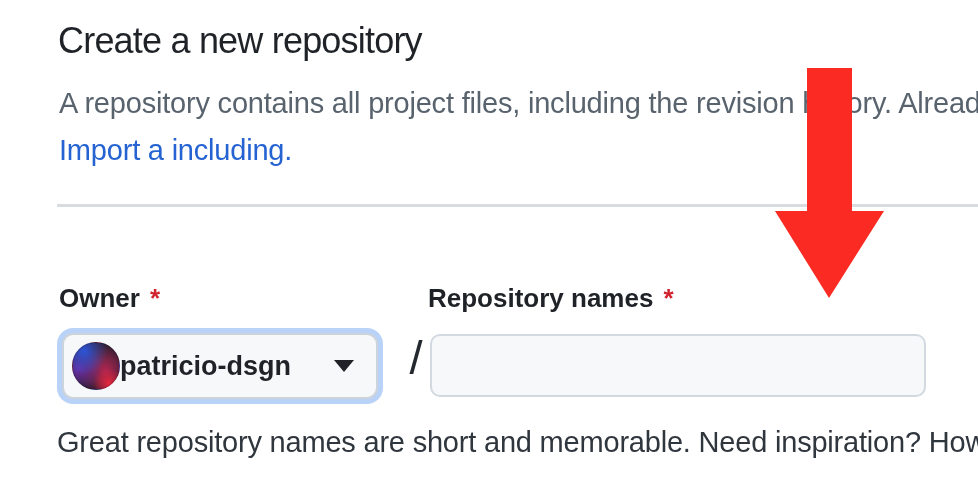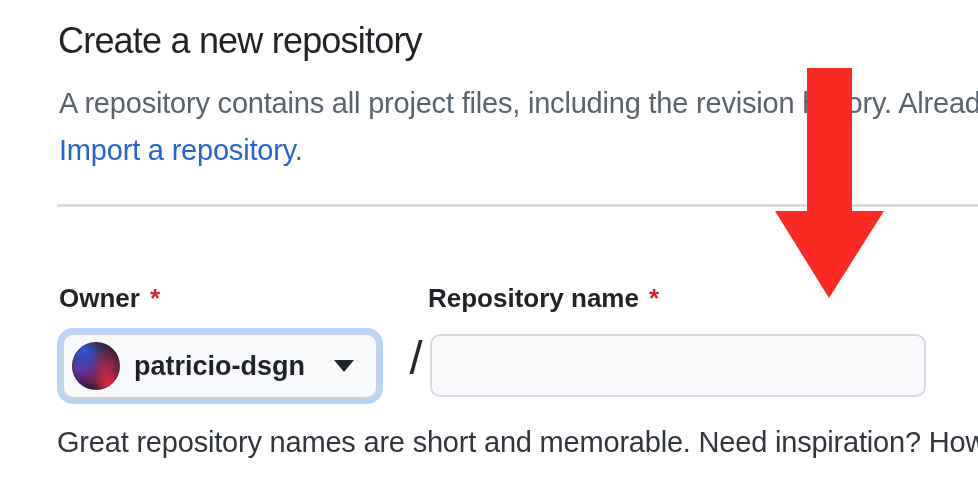--- a/index.html
+++ b/index.html
@@ -96,21 +96,20 @@
     flex: 0 0 48px;
     border: 1px solid rgba(0,0,0,0.15);
     background:
       radial-gradient(circle at 78% 88%, rgba(238,40,60,0.95) 0%, rgba(238,40,60,0) 28%),
       radial-gradient(circle at 24% 18%, #2d55d8 0%, rgba(45,85,216,0) 46%),
       radial-gradient(circle at 12% 55%, #6b2fa8 0%, rgba(107,47,168,0) 50%),
       radial-gradient(circle at 70% 60%, #b02552 0%, rgba(176,37,82,0) 60%),
       radial-gradient(circle at 50% 45%, #4a2a36 0%, #2a1b30 75%);
   }
   .owner-name {
-    margin-left: 14px;
     font-size: 27px;
     font-weight: 700;
     color: #1f2328;
     white-space: nowrap;
   }
   .caret-down {
     margin-left: auto;
     width: 0;
     height: 0;
     border-left: 10px solid transparent;
@@ -164,31 +163,31 @@
 </style>
 </head>
 <body>
 
 <div class="canvas">
 
   <h1 class="page-title">Create a new repository</h1>
 
   <p class="intro-line">A repository contains all project files, including the revision history. Already have a project repository elsewhere?</p>
 
-  <a class="import-link">Import a repository.</a>
+  <a class="import-link">Import a including.</a>
 
   <div class="divider"></div>
 
   <div class="field-label owner-label">
     <span>Owner</span>
     <span class="required">*</span>
   </div>
 
   <div class="field-label repo-label">
-    <span>Repository name</span>
+    <span>Repository names</span>
     <span class="required">*</span>
   </div>
 
   <div class="owner-ring">
     <button class="owner-button">
       <span class="avatar"></span>
       <span class="owner-name">patricio-dsgn</span>
       <span class="caret-down"></span>
     </button>
   </div>

